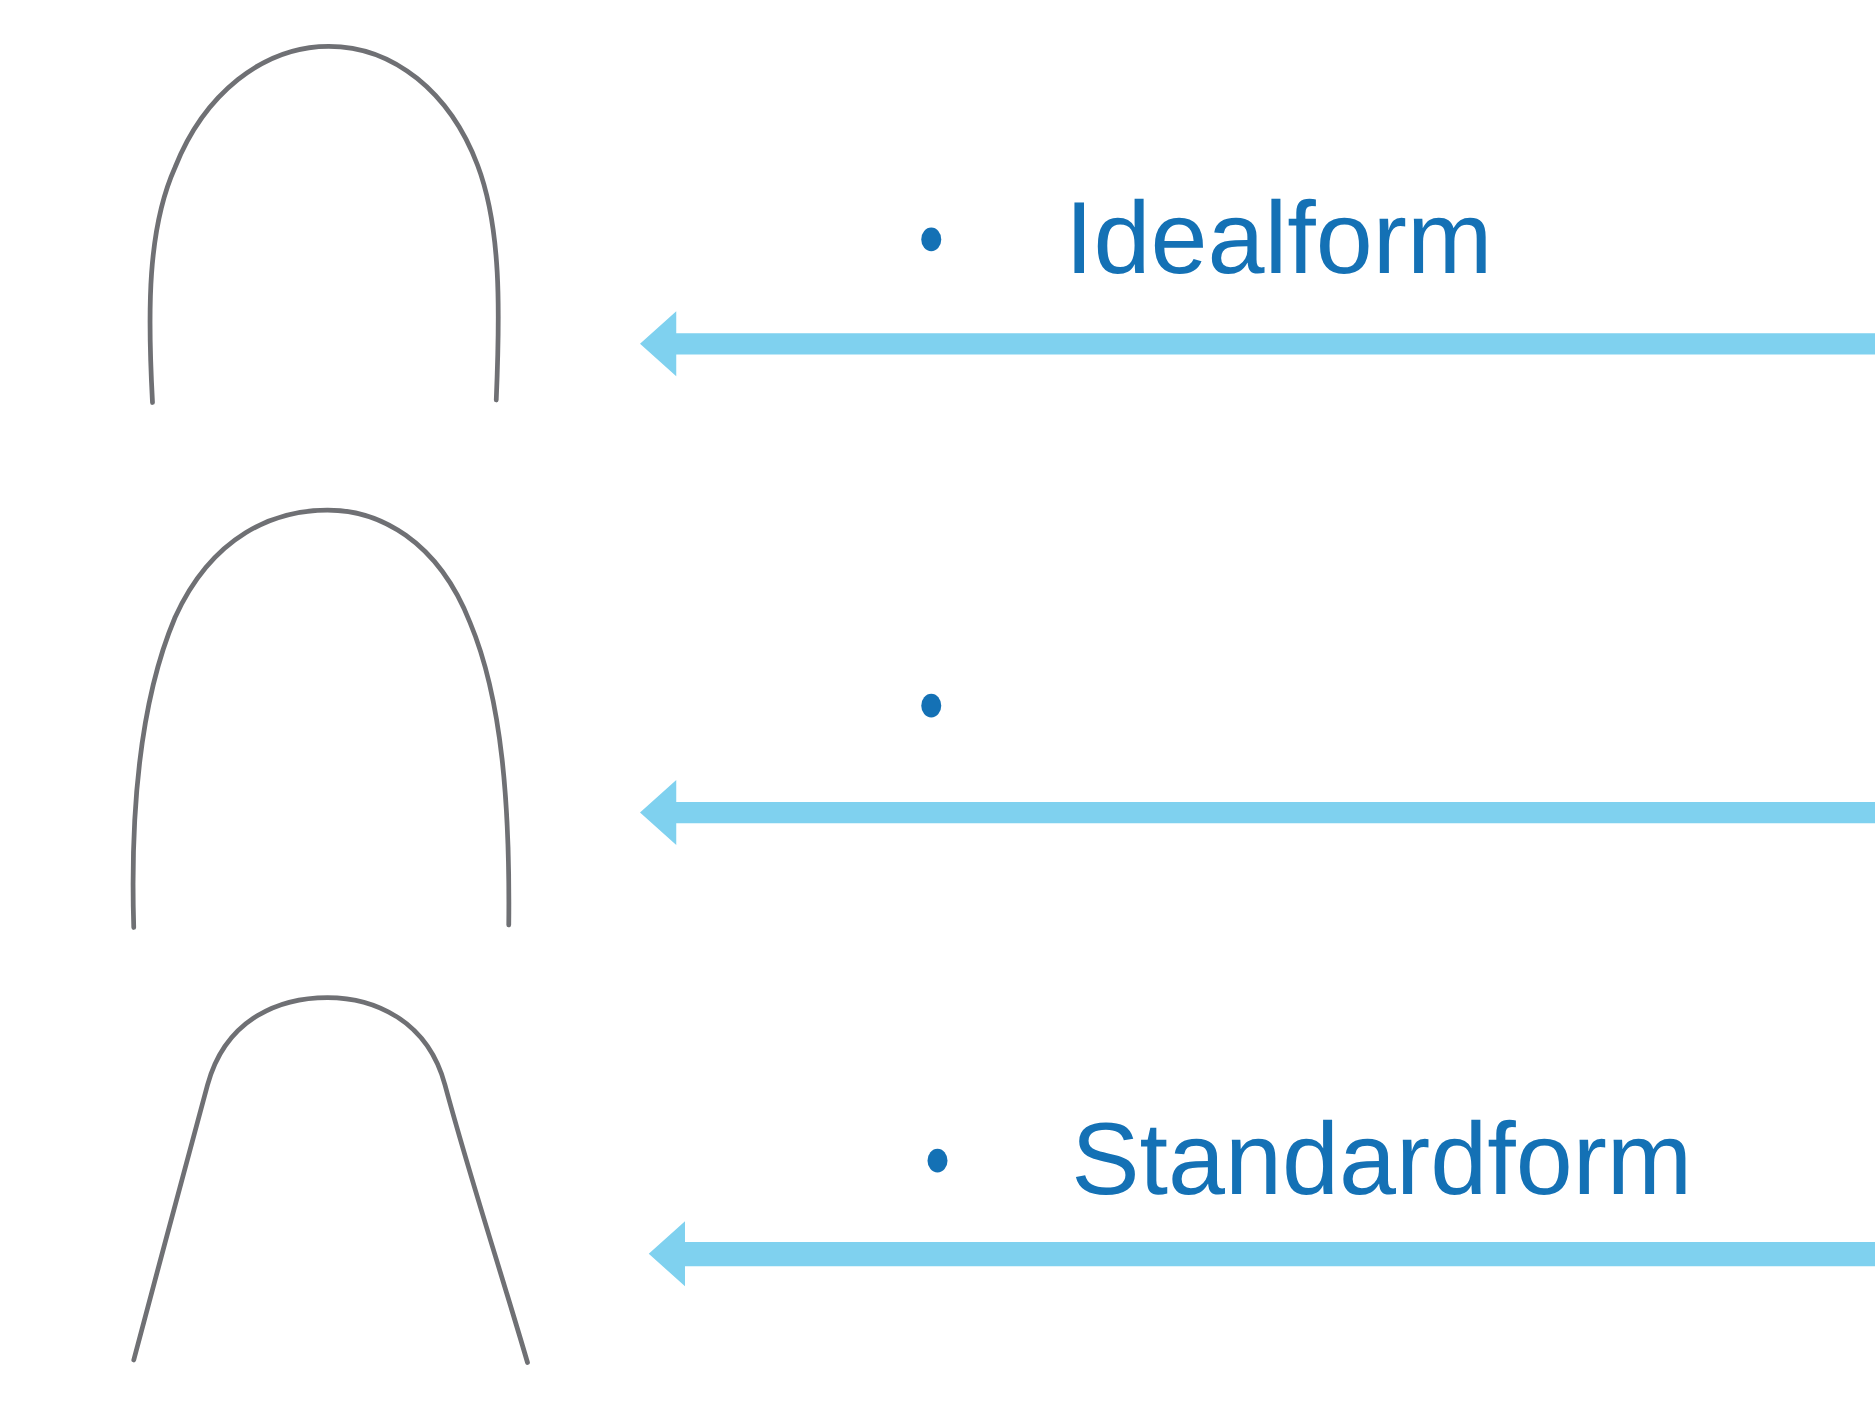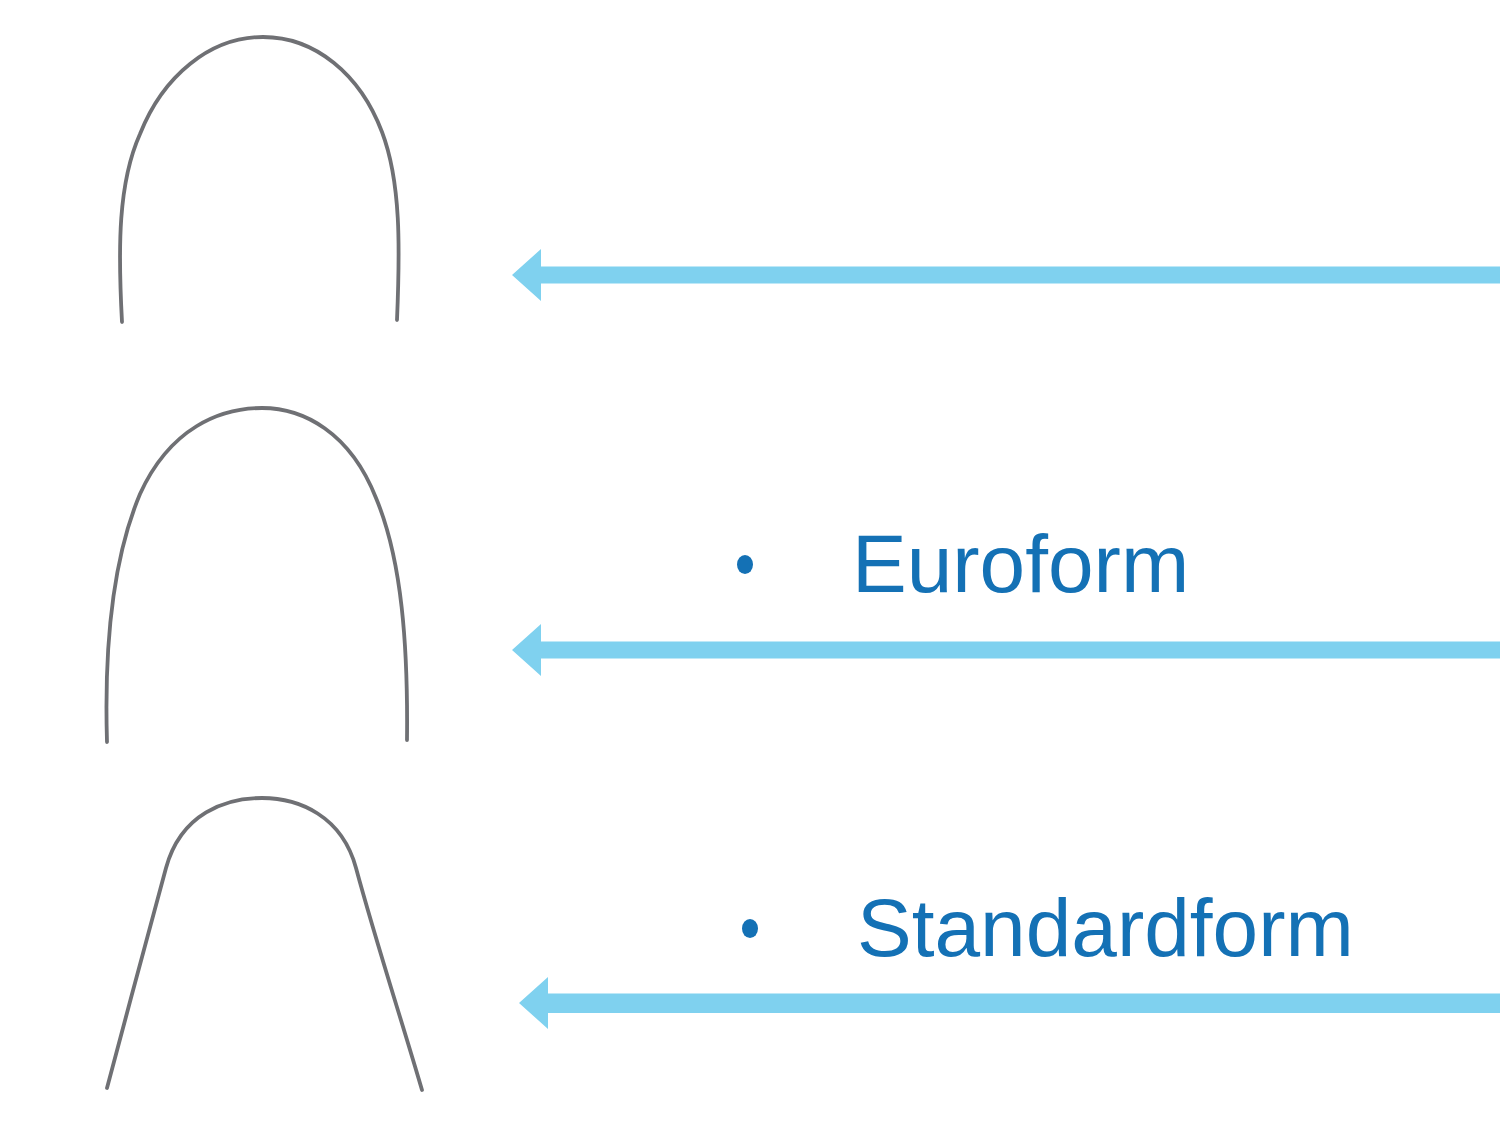--- a/index.html
+++ b/index.html
@@ -59,24 +59,27 @@
 
     <path d="M 107 1088 C 126 1015 147 940 166 868 C 181 813 226 798 262 798 C 299 798 342 816 356 868 C 376 942 400 1015 422 1090" fill="none" stroke="#5f6065" stroke-width="3.8" stroke-linecap="round" opacity="0.9"></path>
 
     <polygon points="512,275 541,249 541,266.5 1500,266.5 1500,283.5 541,283.5 541,301" fill="#7fd1ef"></polygon>
 
     <polygon points="512,650 541,624 541,641.5 1500,641.5 1500,658.5 541,658.5 541,676" fill="#7fd1ef"></polygon>
 
     <polygon points="519,1003 548,977 548,993.5 1500,993.5 1500,1013 548,1013 548,1029" fill="#7fd1ef"></polygon>
   </svg>
 
+  <div class="label-row" id="row-idealform">
+    <span class="bullet-dot"></span>
+    <span class="label-text">Idealform</span>
+  </div>
 
   <div class="label-row" id="row-euroform">
     <span class="bullet-dot"></span>
-    <span class="label-text">Euroform</span>
   </div>
 
   <div class="label-row" id="row-standardform">
     <span class="bullet-dot"></span>
     <span class="label-text">Standardform</span>
   </div>
 
 </div>
 
 </body></html>

